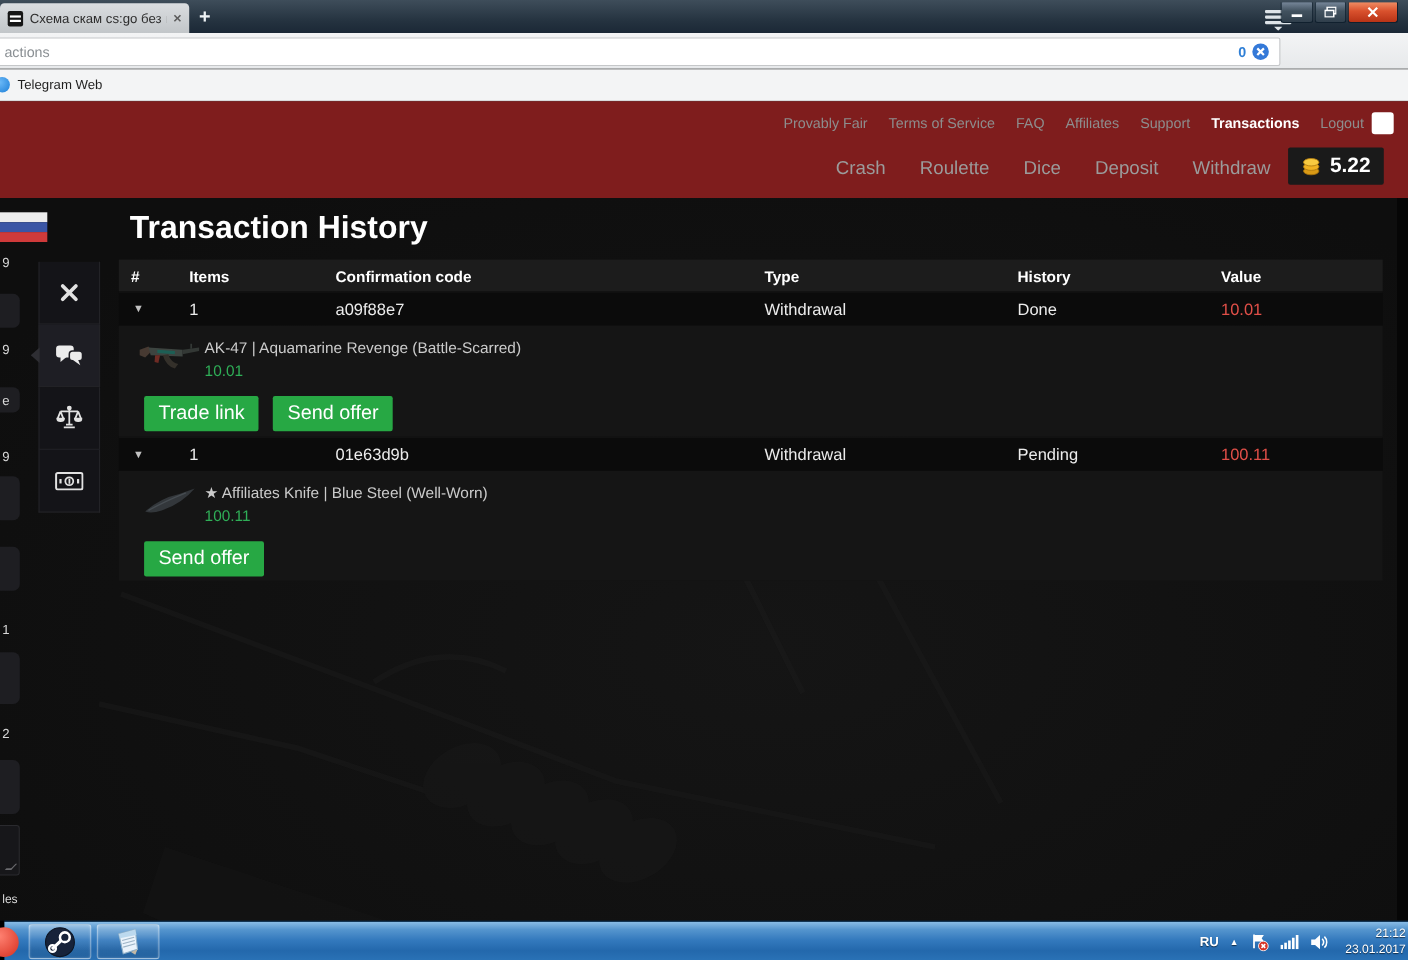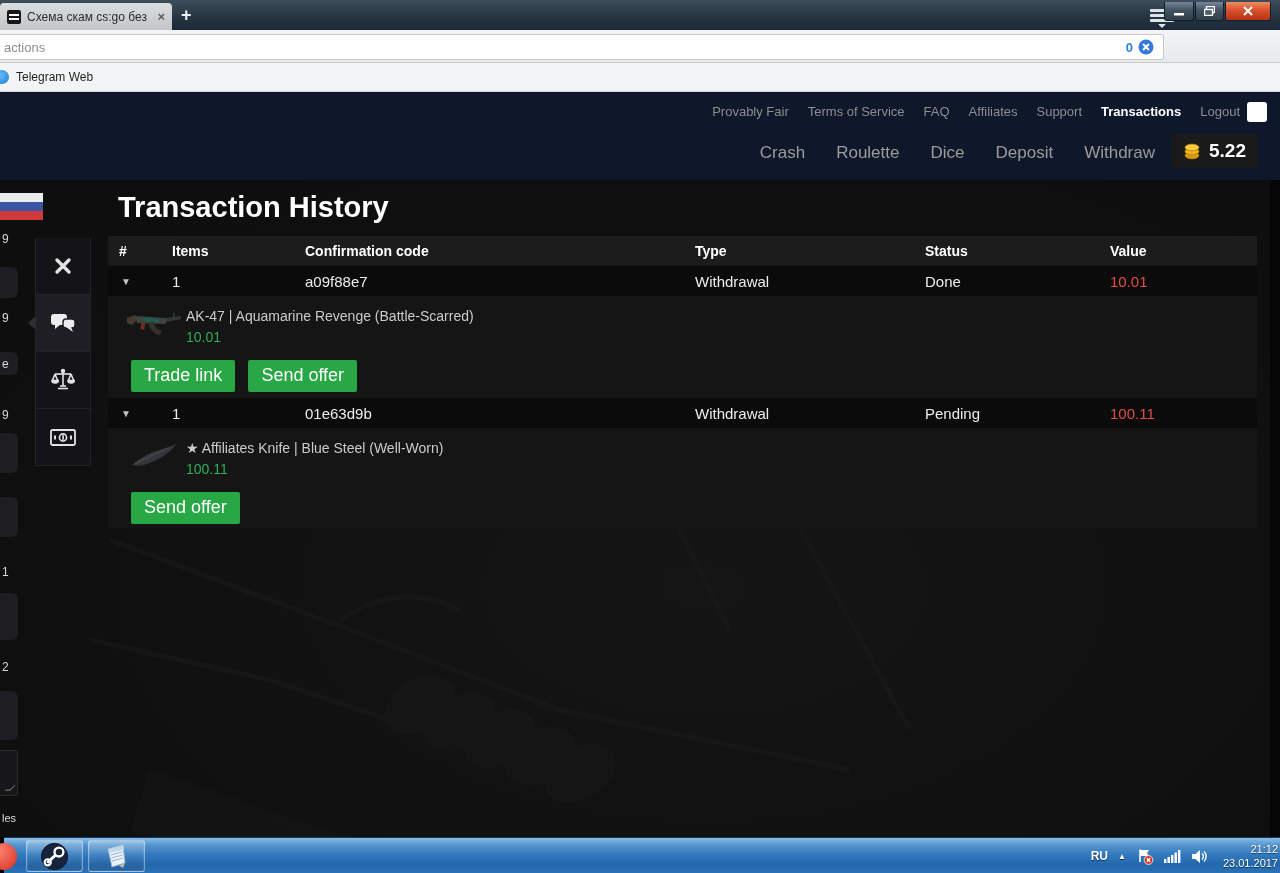--- a/index.html
+++ b/index.html
@@ -40,21 +40,21 @@
   .dl-btn { right:44px; width:30px; height:24px; }
   .tb-sep { position:absolute; right:37px; top:38px; width:1px; height:18px; background:#c4c7c9; }
   .hist-btn { right:7px; width:28px; height:24px; }
 
   .bookmarks { position:absolute; left:0; top:63px; right:0; height:29px; background:#f3f4f5;
                border-bottom:1px solid #d4d6d8; display:flex; align-items:center; font-size:12px; color:#1f1f1f; }
   .bm-favicon { width:14px; height:14px; border-radius:50%; margin-left:-5px; margin-right:7px;
                 background:radial-gradient(circle at 35% 35%,#6cb9f7,#1d7fd8); }
 
   
-  .site-header { position:absolute; left:0; top:92px; right:0; height:88px; background:#0f172a; }
+  .site-header { position:absolute; left:0; top:92px; right:0; height:88px; background:#7f1d1d; }
   .top-links { position:absolute; top:12px; right:40px; display:flex; gap:19px; align-items:center;
                font-size:13px; color:#8d8d8d; }
   .top-links .active { color:#ffffff; font-weight:bold; }
   .avatar-box { position:absolute; top:10px; right:13px; width:20px; height:20px; background:#fff; border-radius:3px; }
   .game-links { position:absolute; top:51px; right:125px; display:flex; gap:31px; font-size:17px; color:#9b9b9b;margin-left:26px; }
   .balance { position:absolute; top:42px; right:22px; height:34px; background:#1a1a1a; border-radius:2px;
              display:flex; align-items:center; gap:8px; padding:0 12px; color:#fff; font-weight:bold; font-size:19px; }
 
   
   .main { position:absolute; left:0; top:180px; right:0; bottom:36px; overflow:hidden;
@@ -302,21 +302,21 @@
     </div>
 
     <div class="content-title">Transaction History</div>
 
     <div class="tx-table">
       <div class="grid-row thead">
         <div>#</div>
         <div>Items</div>
         <div>Confirmation code</div>
         <div>Type</div>
-        <div>Status</div>
+        <div>History</div>
         <div>Value</div>
       </div>
 
       <div class="grid-row trow">
         <div class="caret">▼</div>
         <div>1</div>
         <div>a09f88e7</div>
         <div>Withdrawal</div>
         <div>Done</div>
         <div class="value-red">10.01</div>

